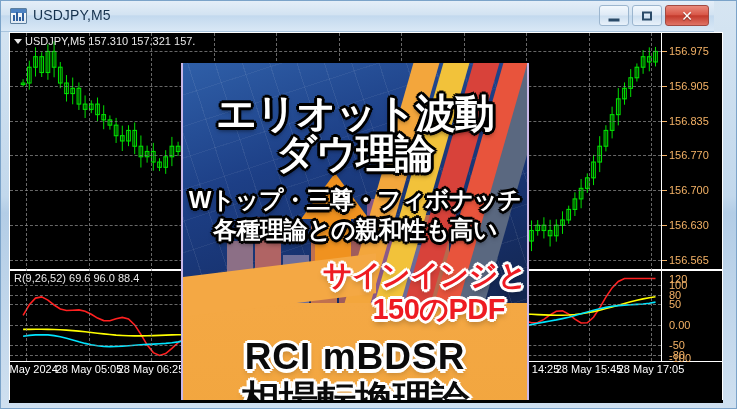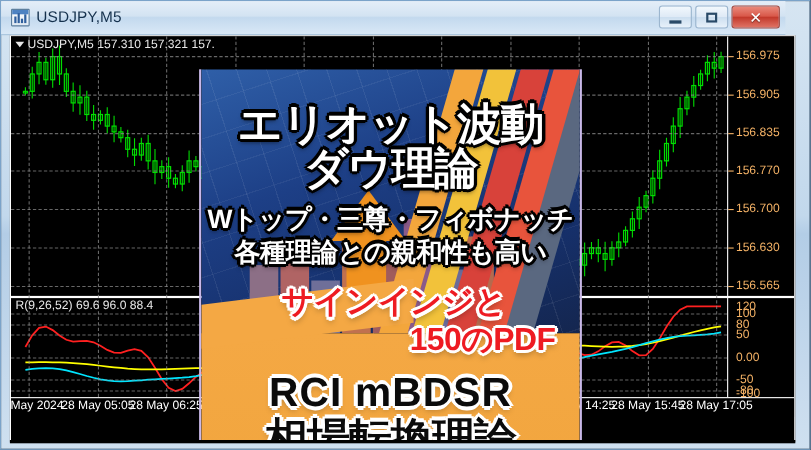--- a/index.html
+++ b/index.html
@@ -102,21 +102,21 @@
                 -3px 0 0 #fff,3px 0 0 #fff,0 -3px 0 #fff,0 3px 0 #fff,
                 0 4px 6px rgba(0,0,0,.4);}
   .bk{color:#0b0b0b;
     text-shadow:-2px -2px 0 #fff,2px -2px 0 #fff,-2px 2px 0 #fff,2px 2px 0 #fff,
                 -3.5px 0 0 #fff,3.5px 0 0 #fff,0 -3.5px 0 #fff,0 3.5px 0 #fff,
                 0 4px 6px rgba(0,0,0,.3);text-align:center;}
   .l1{top:30px;font-size:40px;letter-spacing:-1px;}
   .l2{top:70px;font-size:40px;letter-spacing:-1px;}
   .l3{top:125px;font-size:24px;letter-spacing:-.5px;}
   .l4{top:155px;font-size:24px;letter-spacing:-.5px;}
-  .l5{top:198px;font-size:29px;letter-spacing:-.5px;text-align:center;padding-left:6px;
+  .l5{top:198px;font-size:29px;letter-spacing:-.5px;text-align:right;padding-left:6px;
       box-sizing:border-box;}
   .l6{top:232px;font-size:29px;letter-spacing:-.5px;text-align:right;padding-right:22px;
       box-sizing:border-box;}
   .l7{top:275px;font-size:37px;letter-spacing:1px;}
   .l8{top:317px;font-size:39px;letter-spacing:-1px;}
 
   .bottom-strip{position:absolute;left:8px;top:399px;width:714px;height:3px;background:#000;}
 </style>
 </head>
 <body>

